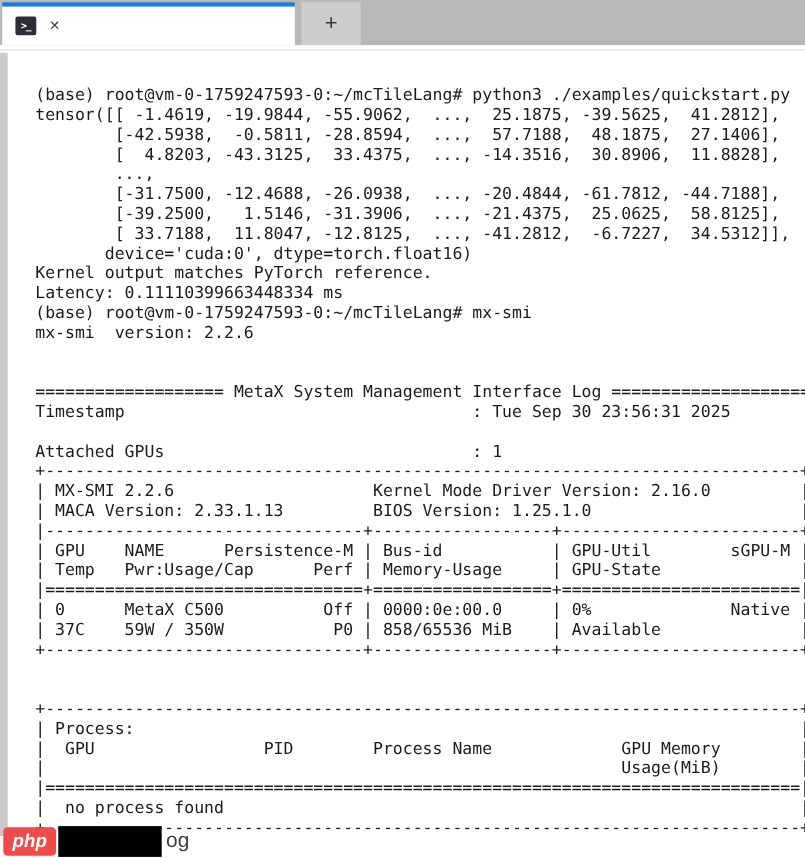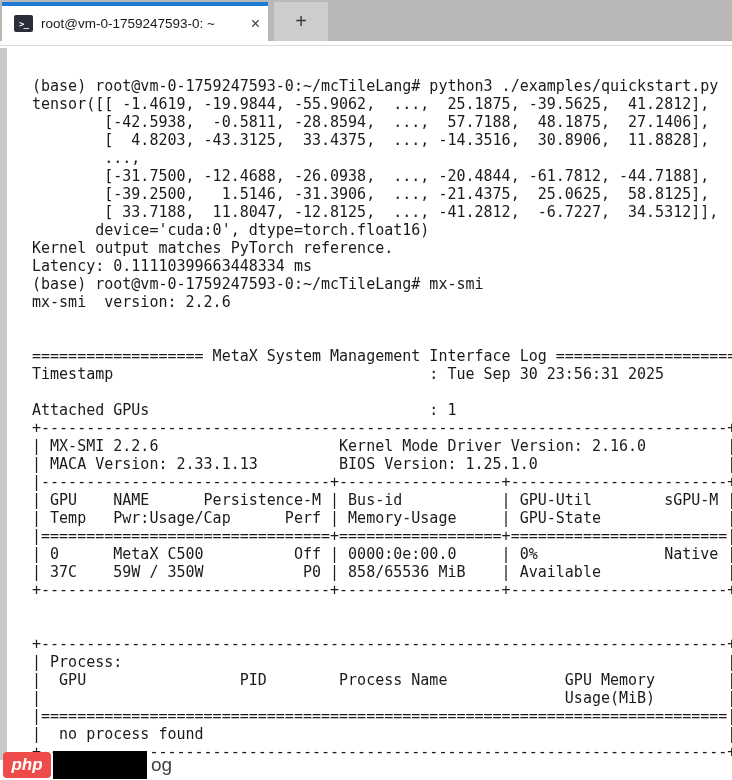--- a/index.html
+++ b/index.html
@@ -38,21 +38,20 @@
   .wm-text{font-size:19px;color:#404040;margin-left:4px;}
 </style>
 </head>
 <body>
 
 <div class="tabbar">
   <div class="tab">
     <div class="tab-accent"></div>
     <div class="tab-inner">
       <span class="tab-icon">&gt;_</span>
-      <span class="tab-title">root@vm-0-1759247593-0: ~</span>
       <span class="tab-close">×</span>
     </div>
   </div>
   <div class="new-tab">+</div>
 </div>
 <div class="tab-sep-line"></div>
 
 <div class="scrollbar"></div>
 
 <pre class="term">(base) root@vm-0-1759247593-0:~/mcTileLang# python3 ./examples/quickstart.py

